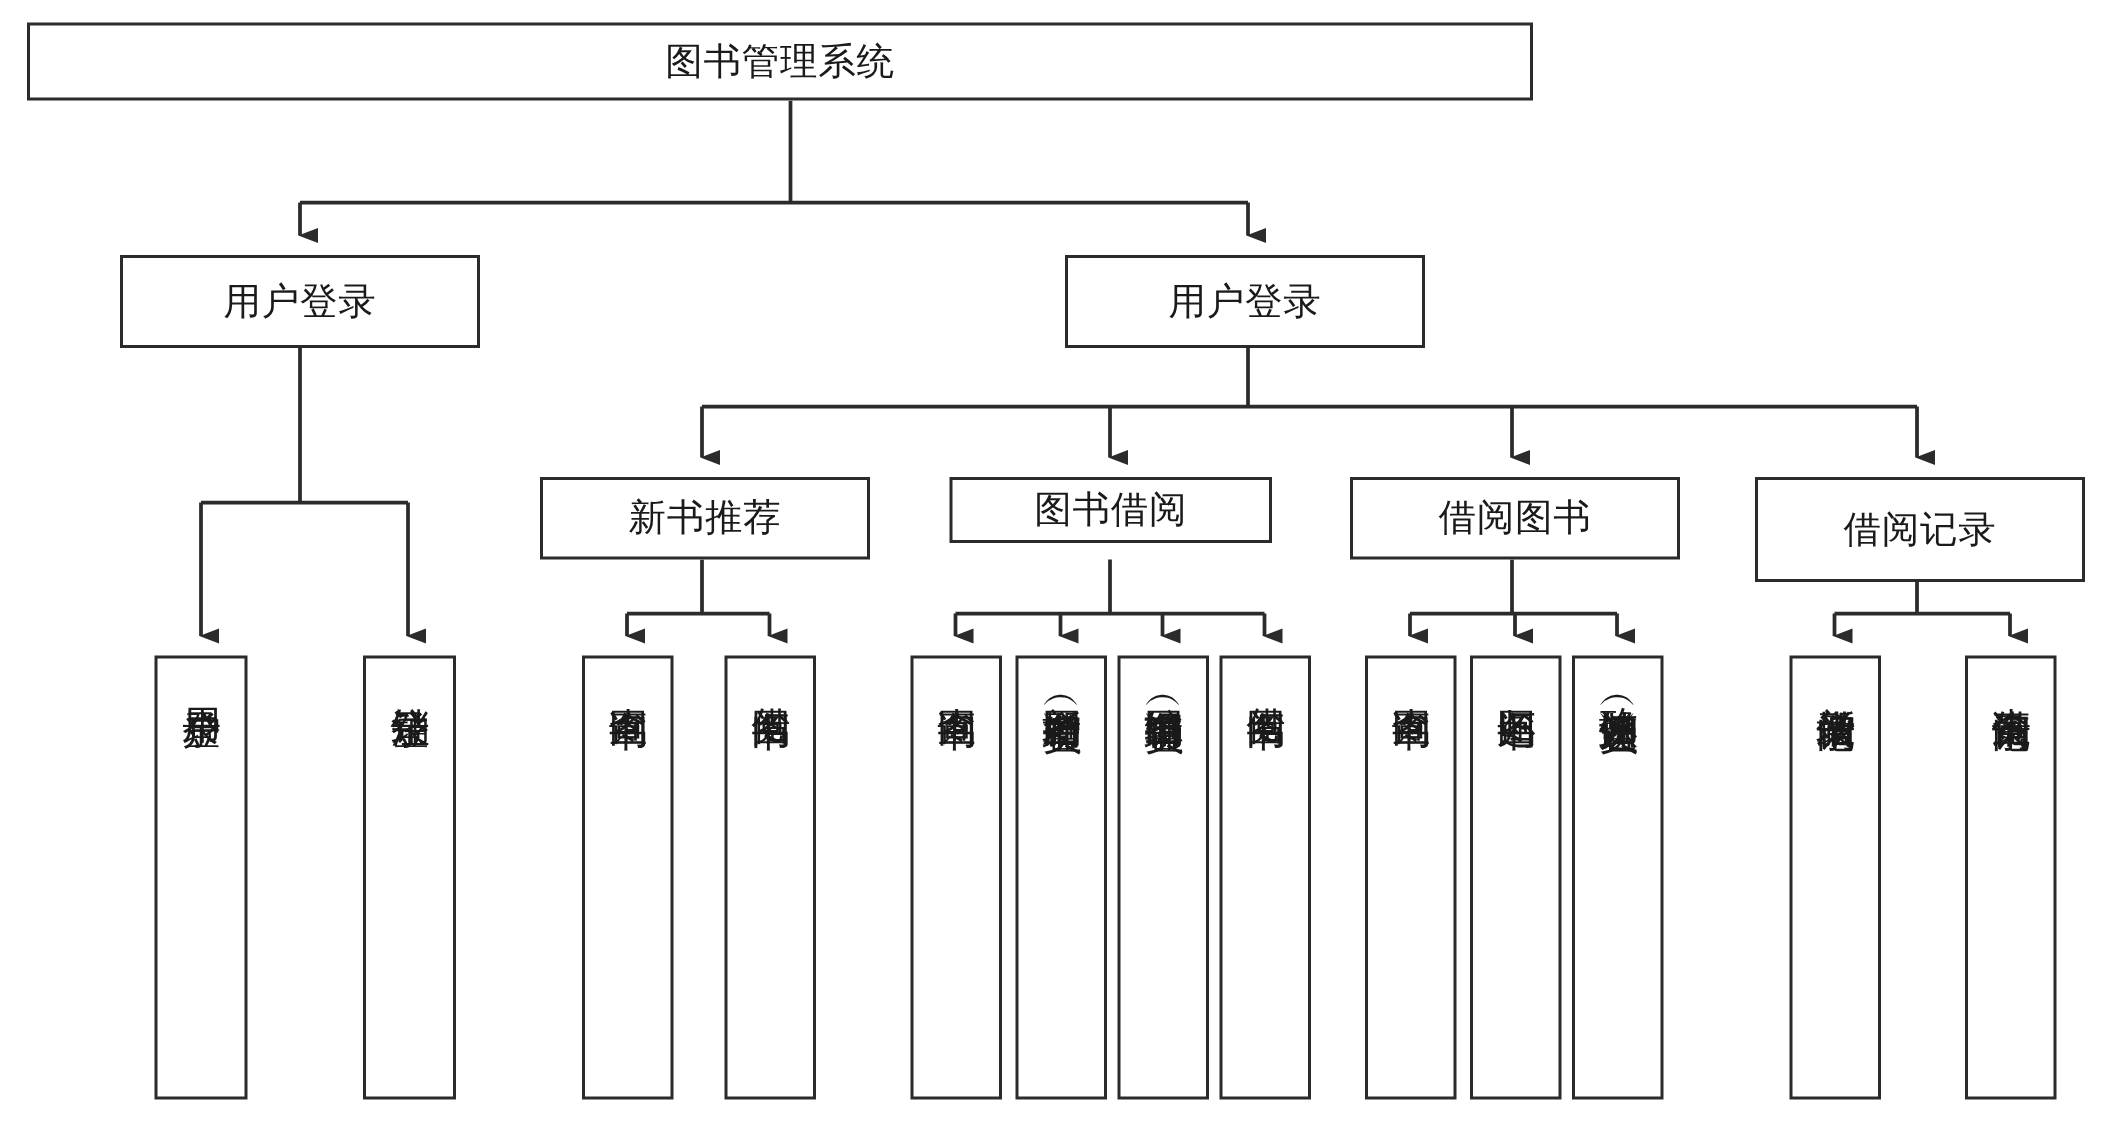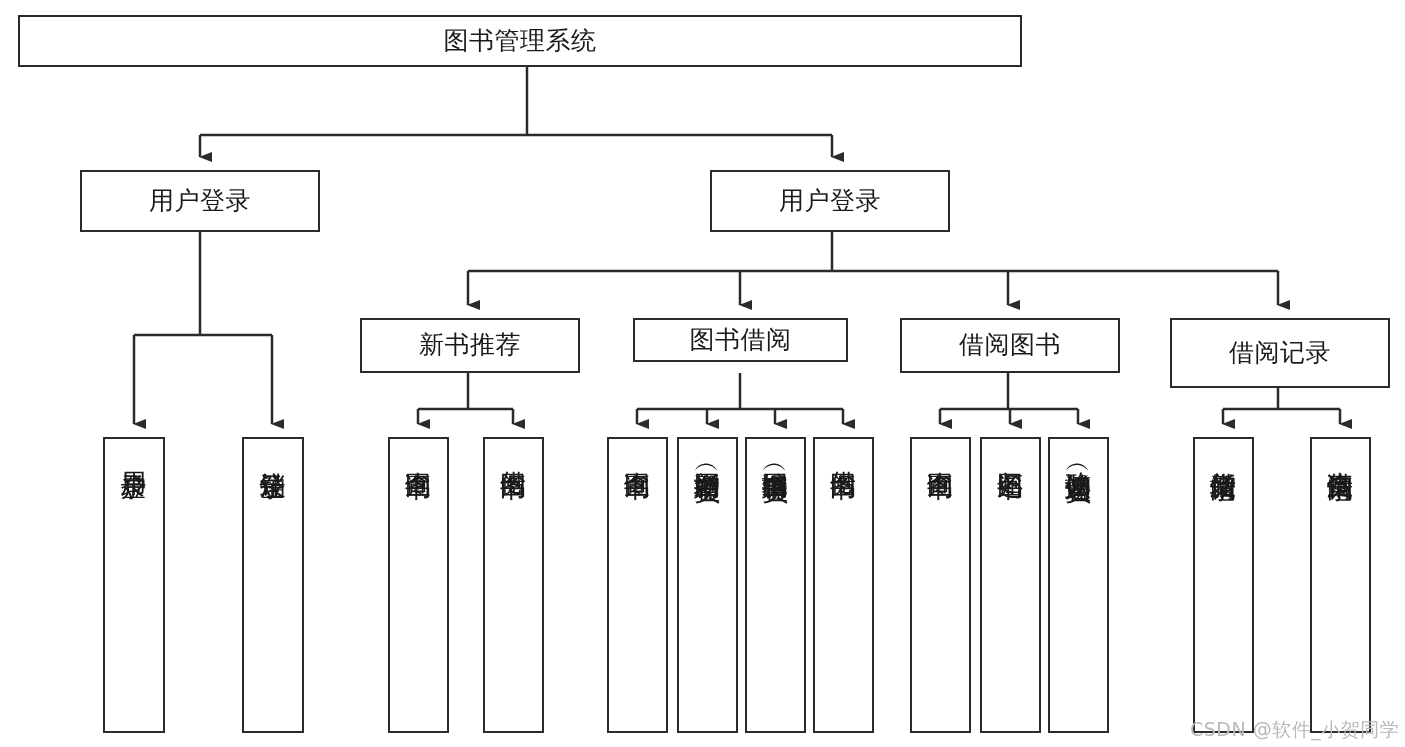--- a/index.html
+++ b/index.html
@@ -171,15 +171,14 @@
         <span class="vtext">确认归还（管理员）</span>
       </div>
       <div class="node node-v" style="left: 1193px; top: 437px; width: 61px; height: 296px;">
         <span class="vtext">新增借阅记录</span>
       </div>
       <div class="node node-v" style="left: 1310px; top: 437px; width: 61px; height: 296px;">
         <span class="vtext">查询借阅记录</span>
       </div>
     </div>
 
-  <div class="watermark" style="left: 1190px; top: 717px; color: rgb(185, 185, 185);">CSDN @软件_小贺同学</div>
 
 </div>
 
 </body></html>

